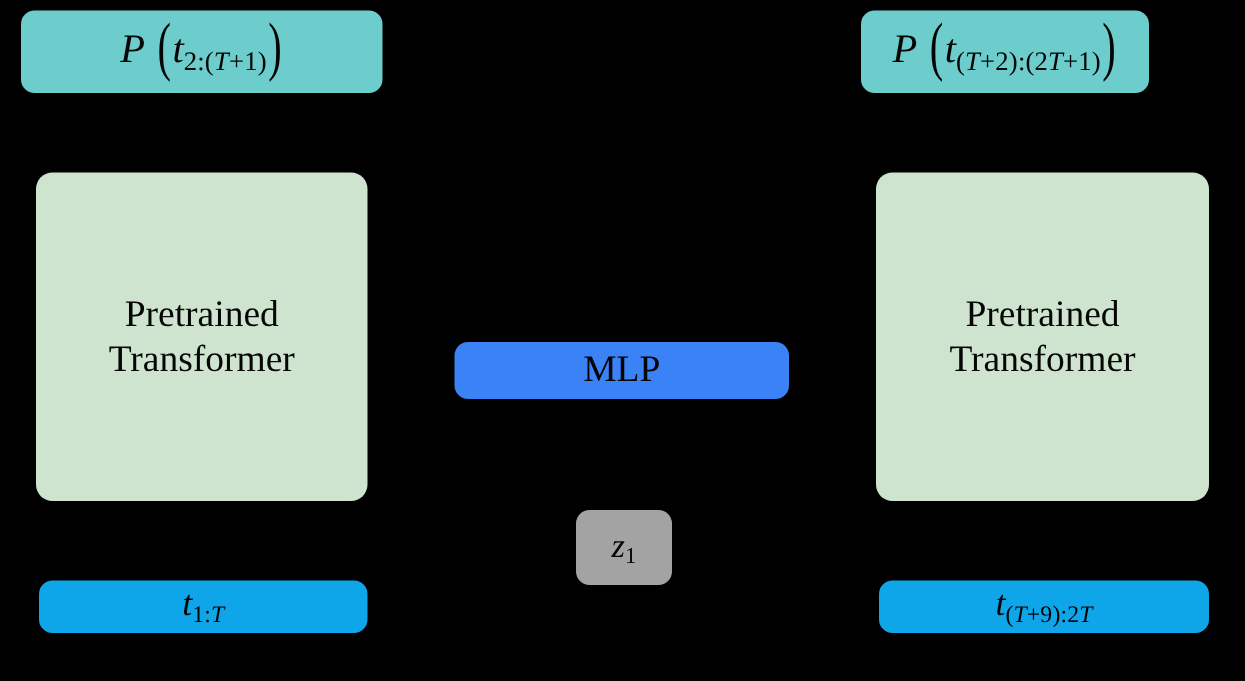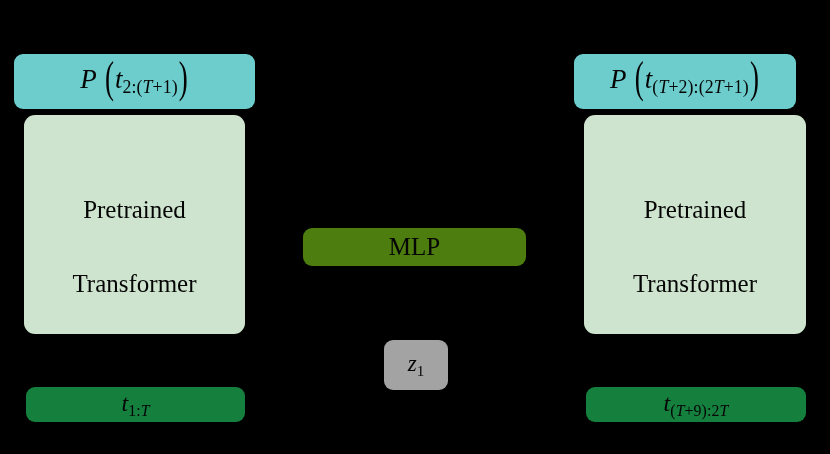--- a/index.html
+++ b/index.html
@@ -24,29 +24,29 @@
     display: flex;
     align-items: center;
     justify-content: center;
     text-align: center;
     color: #050505;
     line-height: 1.18;
     -webkit-font-smoothing: antialiased;
   }
 
   
-  .node--teal  { background: #6dcdcd; border-radius: 9px; margin-top: 47px; }
+  .node--teal  { background: #6dcdcd; border-radius: 9px; }
   .node--green { background: #cee4ce; border-radius: 11px; }
-  .node--lav   { background: #4d7c0f; border-radius: 9px; }
+  .node--lav   { background: #3b82f6; border-radius: 9px; }
   .node--blue  { background: #a3a3a3; border-radius: 9px; }
-  .node--pink  { background: #15803d; border-radius: 9px; }
+  .node--pink  { background: #0ea5e9; border-radius: 9px; }
 
   
   .prob-left   { left: 14px;  top: 7px;   width: 241px; height: 55px; }
-  .prob-right  { left: 574px; top: 7px;   width: 222px; height: 55px; }
+  .prob-right  { left: 574px; top: 7px;   width: 192px; height: 55px; }
   .model-left  { left: 24px;  top: 115px; width: 221px; height: 219px; }
   .model-right { left: 584px; top: 115px; width: 222px; height: 219px; }
   .mlp         { left: 303px; top: 228px; width: 223px; height: 38px; }
   .latent      { left: 384px; top: 340px; width: 64px;  height: 50px; }
   .tok-left    { left: 26px;  top: 387px; width: 219px; height: 35px; }
   .tok-right   { left: 586px; top: 387px; width: 220px; height: 35px; }
 
   
   .math {
     font-family: "Liberation Serif", "DejaVu Serif", serif;
@@ -67,21 +67,21 @@
     letter-spacing: 0.1px;
   }
   .thin { letter-spacing: 0.5px; }
 
   .fs-prob   { font-size: 27px; }
   .fs-model  { font-size: 25px; }
   .fs-mlp    { font-size: 25px; }
   .fs-latent { font-size: 23px; }
   .fs-tok    { font-size: 24px; }
 
-  .model-label { display: block; margin-top: 44px; }
+  .model-label { display: block; }
 </style>
 </head>
 <body>
 
 <div id="canvas">
 
   <div class="node node--teal prob-left fs-prob">
     <span class="math">
       <span class="mi">P</span><span class="thin">&nbsp;</span><span class="paren">(</span><span class="mi">t</span><span class="sub"><span class="mn">2</span><span class="mo">:</span><span class="mn">(</span><span class="mi">T</span><span class="mo">+</span><span class="mn">1)</span></span><span class="paren">)</span>
     </span>

